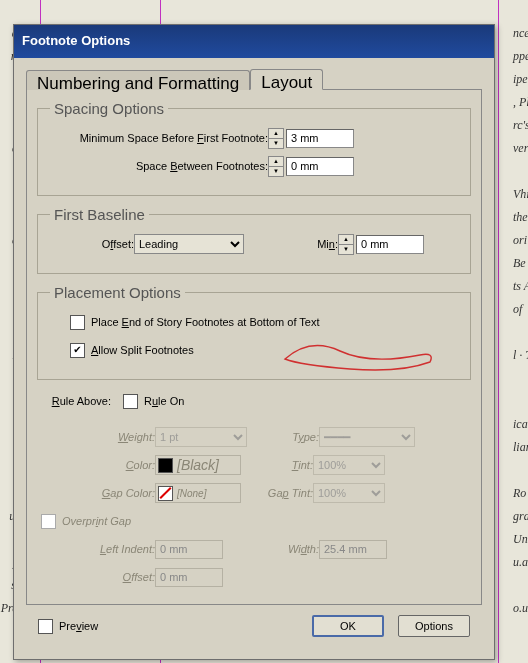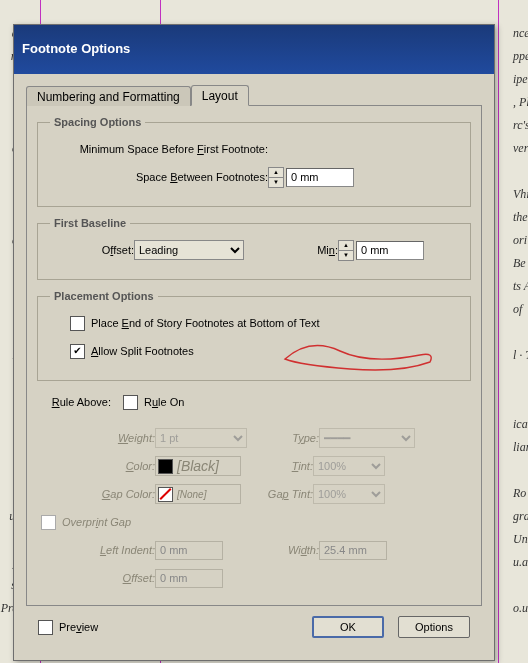--- a/index.html
+++ b/index.html
@@ -32,40 +32,40 @@
     background: #d6d2c4;
     border: 1px solid #6e6e6e;
     box-shadow: 2px 2px 6px rgba(0,0,0,0.3);
     z-index: 10;
   }
   .titlebar {
     background: linear-gradient(#1a3a7a, #204a9e);
     color: #fff;
     font-weight: bold;
     font-size: 13px;
-    padding: 16px 8px;
+    padding: 8px 8px;
     height: 17px;
   }
   .dialog-body {
     padding: 10px 12px 12px 12px;
     background: #d6d2c4;
   }
   .tab-row {
     display: flex;
     height: 21px;
     margin-bottom: 0;
     position: relative;
     z-index: 2;
   }
   .tab {
     border: 1px solid #888;
     border-bottom: none;
     background: #cbc7b9;
     padding: 3px 10px;
-    font-size: 12px;
+    font-size: 17px;
     margin-right: 0px;
     border-radius: 3px 3px 0 0;
     cursor: pointer;
   }
   .tab.active {
     background: #d6d2c4;
     position: relative;
     top: 1px;
     border-bottom: 1px solid #d6d2c4;
     font-weight: normal;
@@ -84,22 +84,21 @@
   }
   fieldset {
     border: 1px solid #a8a494;
     margin: 0 0 10px 0;
     padding: 10px 12px 12px 12px;
     font-size: 11px;
   }
   legend {
     color: #555;
     padding: 0 4px;
-    font-size: 11px;
-    font-weight: bold;
+    font-size: 15px;
   }
   .row {
     display: flex;
     align-items: center;
     margin-bottom: 6px;
     min-height: 22px;
   }
   .lbl {
     text-align: right;
     white-space: nowrap;
@@ -279,20 +278,27 @@
     </div>
 
     <div class="tab-panel">
 
       <fieldset>
         <legend>Spacing Options</legend>
         <div class="row">
           <div class="lbl" style="width:218px">
             <span>Minimum Space Before <span class="underline">F</span>irst Footnote:</span>
           </div>
+          <div class="spin-wrap">
+            <div class="spinner">
+                <div>▲</div>
+                <div>▼</div>
+              </div>
+            <input type="text" style="width: 58px;" value="3 mm">
+          </div>
         </div>
         <div class="row">
           <div class="lbl" style="width:218px">
             <span>Space <span class="underline">B</span>etween Footnotes:</span>
           </div>
           <div class="spin-wrap">
             <div class="spinner">
                 <div>▲</div>
                 <div>▼</div>
               </div>

